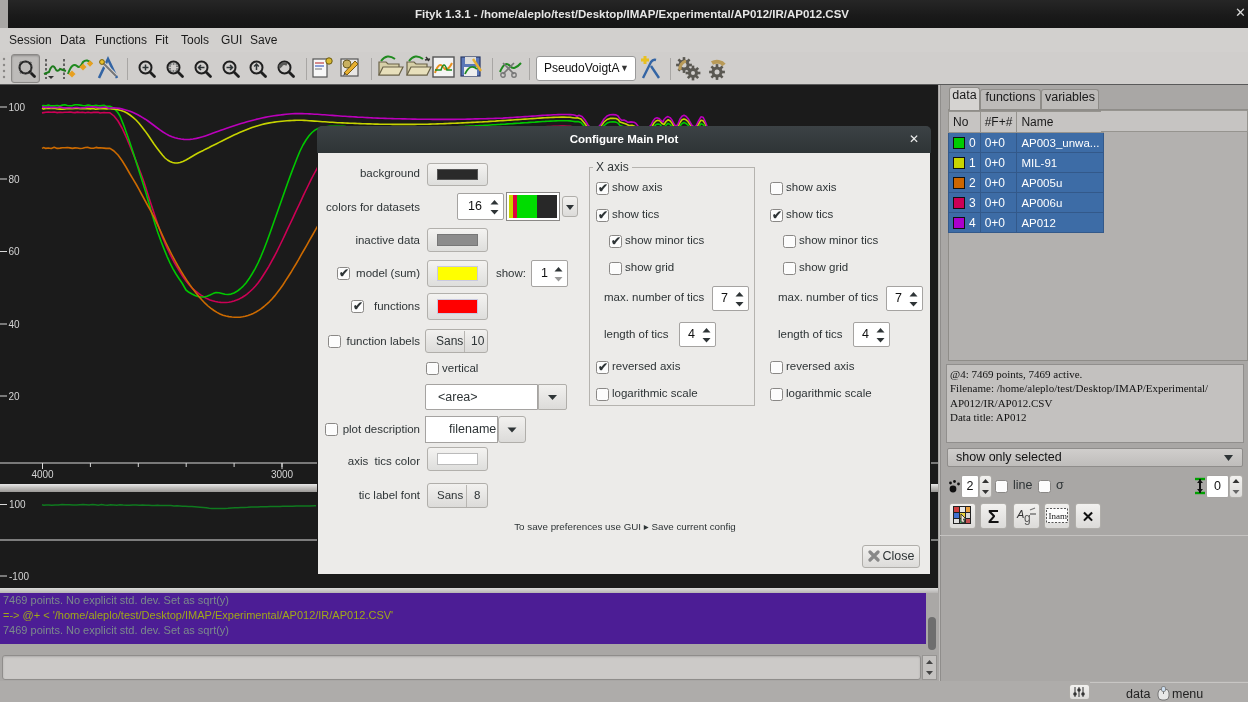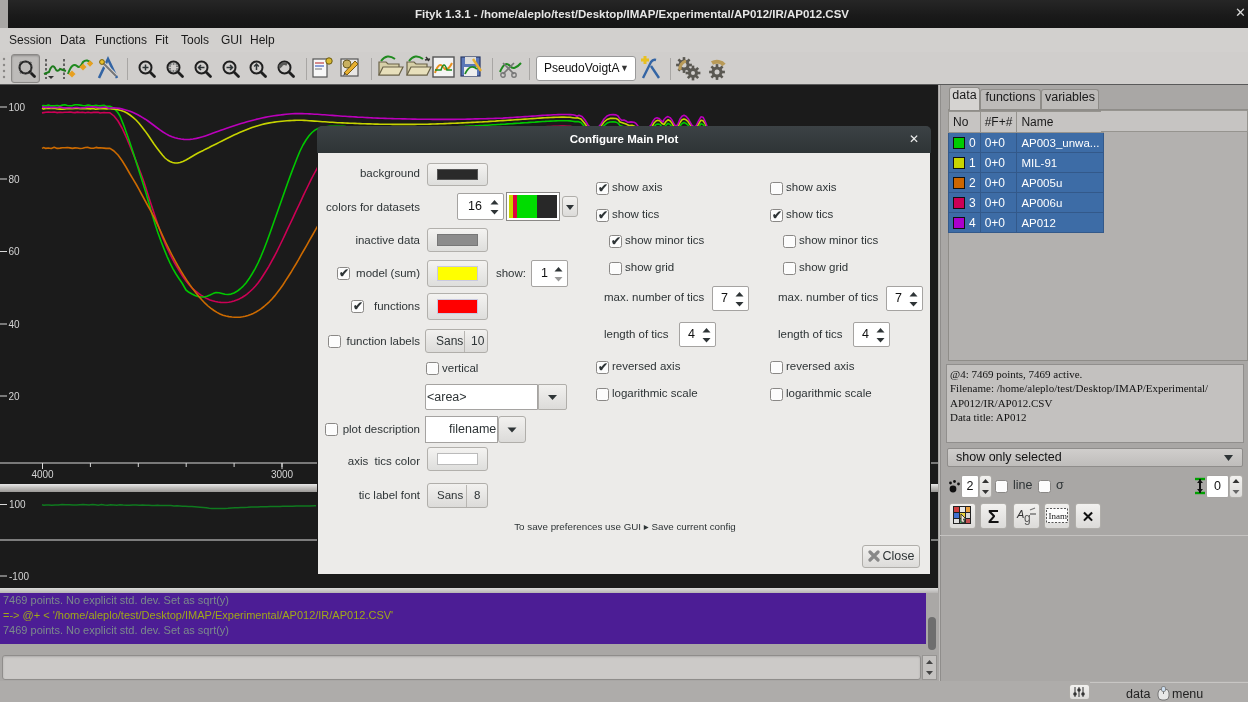--- a/index.html
+++ b/index.html
@@ -57,21 +57,21 @@
     <div class="t abs">Fityk 1.3.1 - /home/aleplo/test/Desktop/IMAP/Experimental/AP012/IR/AP012.CSV</div>
     <div class="x abs">✕</div>
   </div>
 <div id="menubar" class="abs">
     <span style="left:9px">Session</span>
     <span style="left:60px">Data</span>
     <span style="left:95px">Functions</span>
     <span style="left:155px">Fit</span>
     <span style="left:181px">Tools</span>
     <span style="left:221px">GUI</span>
-    <span style="left:250px">Help</span>
+    <span style="left:250px">Save</span>
   </div>
 <div id="toolbar" class="abs"></div>
 <svg class="abs" style="left:2px;top:56px" width="6" height="26">
     <g fill="#8a8886">
       <circle cx="2" cy="3" r="1.2"></circle>
       <circle cx="2" cy="9" r="1.2"></circle>
       <circle cx="2" cy="15" r="1.2"></circle>
       <circle cx="2" cy="21" r="1.2"></circle>
     </g>
   </svg>
@@ -455,21 +455,21 @@
       </div>
       <div class="cb" style="left:10px;top:182px"></div>
       <div class="lbl" style="left:-48px;top:182px;width:150px;text-align:right">function labels</div>
       <div class="abs gtkbtn" style="left:107px;top:176px;width:63px;height:24px;font-size:12px;color:#2e3436">
         <span class="abs" style="left:10px;top:4px">Sans</span>
         <span class="abs" style="left:38px;top:1px;width:1px;height:21px;background:#b8b6b2"></span>
         <span class="abs" style="left:45px;top:4px">10</span>
       </div>
       <div class="cb" style="left:108px;top:209px"></div>
       <div class="lbl" style="left:124px;top:209px">vertical</div>
-      <div class="abs" style="left:107px;top:231px;width:113px;height:26px;background:#fff;border:1px solid #a5a3a1;border-radius:2px 0 0 2px;font-size:12.5px;color:#2e3436;line-height:24px"><span style="padding-left:1px">&lt;area&gt;</span></div>
+      <div class="abs" style="left:107px;top:231px;width:113px;height:26px;background:#fff;border:1px solid #a5a3a1;border-radius:2px 0 0 2px;font-size:12.5px;color:#2e3436;line-height:24px"><span style="padding-left:12px">&lt;area&gt;</span></div>
       <div class="abs gtkbtn" style="left:220px;top:231px;width:29px;height:26px;border-radius:0 2px 2px 0"><svg width="27" height="24">
           <path d="M9 10 L13.5 15 L18 10 Z" fill="#2e3436"></path>
         </svg></div>
       <div class="cb" style="left:7px;top:270px"></div>
       <div class="lbl" style="left:-48px;top:270px;width:150px;text-align:right">plot description</div>
       <div class="abs" style="left:107px;top:263px;width:73px;height:27px;background:#fff;border:1px solid #a5a3a1;font-size:12.5px;color:#2e3436;line-height:25px"><span style="padding-left:23px">filename</span></div>
       <div class="abs gtkbtn" style="left:180px;top:263px;width:28px;height:27px"><svg width="26" height="25">
           <path d="M8.5 10.5 L13 15.5 L17.5 10.5 Z" fill="#2e3436"></path>
         </svg></div>
       <div class="lbl" style="left:-48px;top:302px;width:150px;text-align:right">axis&nbsp; tics color</div>
@@ -479,20 +479,23 @@
       <div class="lbl" style="left:-48px;top:336px;width:150px;text-align:right">tic label font</div>
       <div class="abs gtkbtn" style="left:109px;top:330px;width:61px;height:25px;font-size:11.5px;color:#2e3436">
         <span class="abs" style="left:9px;top:5px">Sans</span>
         <span class="abs" style="left:38px;top:1px;width:1px;height:22px;background:#b8b6b2"></span>
         <span class="abs" style="left:46px;top:5px">8</span>
       </div>
       <div class="abs" style="left:0;top:368px;width:614px;text-align:center;font-size:9.8px;color:#2e3436">To save preferences use GUI ▸ Save current config</div>
       <div class="abs gtkbtn" style="left:544px;top:392px;width:58px;height:23px;font-size:12.5px;color:#2e3436;line-height:21px;text-align:center"><svg style="vertical-align:-2px;margin-right:3px" width="12" height="12">
           <path d="M2 2 L10 10 M10 2 L2 10" stroke="#888" stroke-width="3.2" stroke-linecap="round"></path>
         </svg>Close</div>
+      <div class="grp" style="left:271px;top:14px;width:166px;height:239px">
+        <div class="gt">X axis</div>
+      </div>
       <div class="cb c" style="left:278px;top:29px"></div>
       <div class="lbl" style="left:294px;top:28px">show axis</div>
       <div class="cb c" style="left:278px;top:56px"></div>
       <div class="lbl" style="left:294px;top:55px">show tics</div>
       <div class="cb c" style="left:291px;top:82px"></div>
       <div class="lbl" style="left:307px;top:81px">show minor tics</div>
       <div class="cb" style="left:291px;top:109px"></div>
       <div class="lbl" style="left:307px;top:108px">show grid</div>
       <div class="lbl" style="left:286px;top:138px">max. number of tics</div>
       <div class="spinw" style="left:394px;top:133px;width:37px;height:25px;line-height:23px"><span style="padding-left:8px">7</span><svg class="abs" style="right:3px;top:3px" width="11" height="19">

